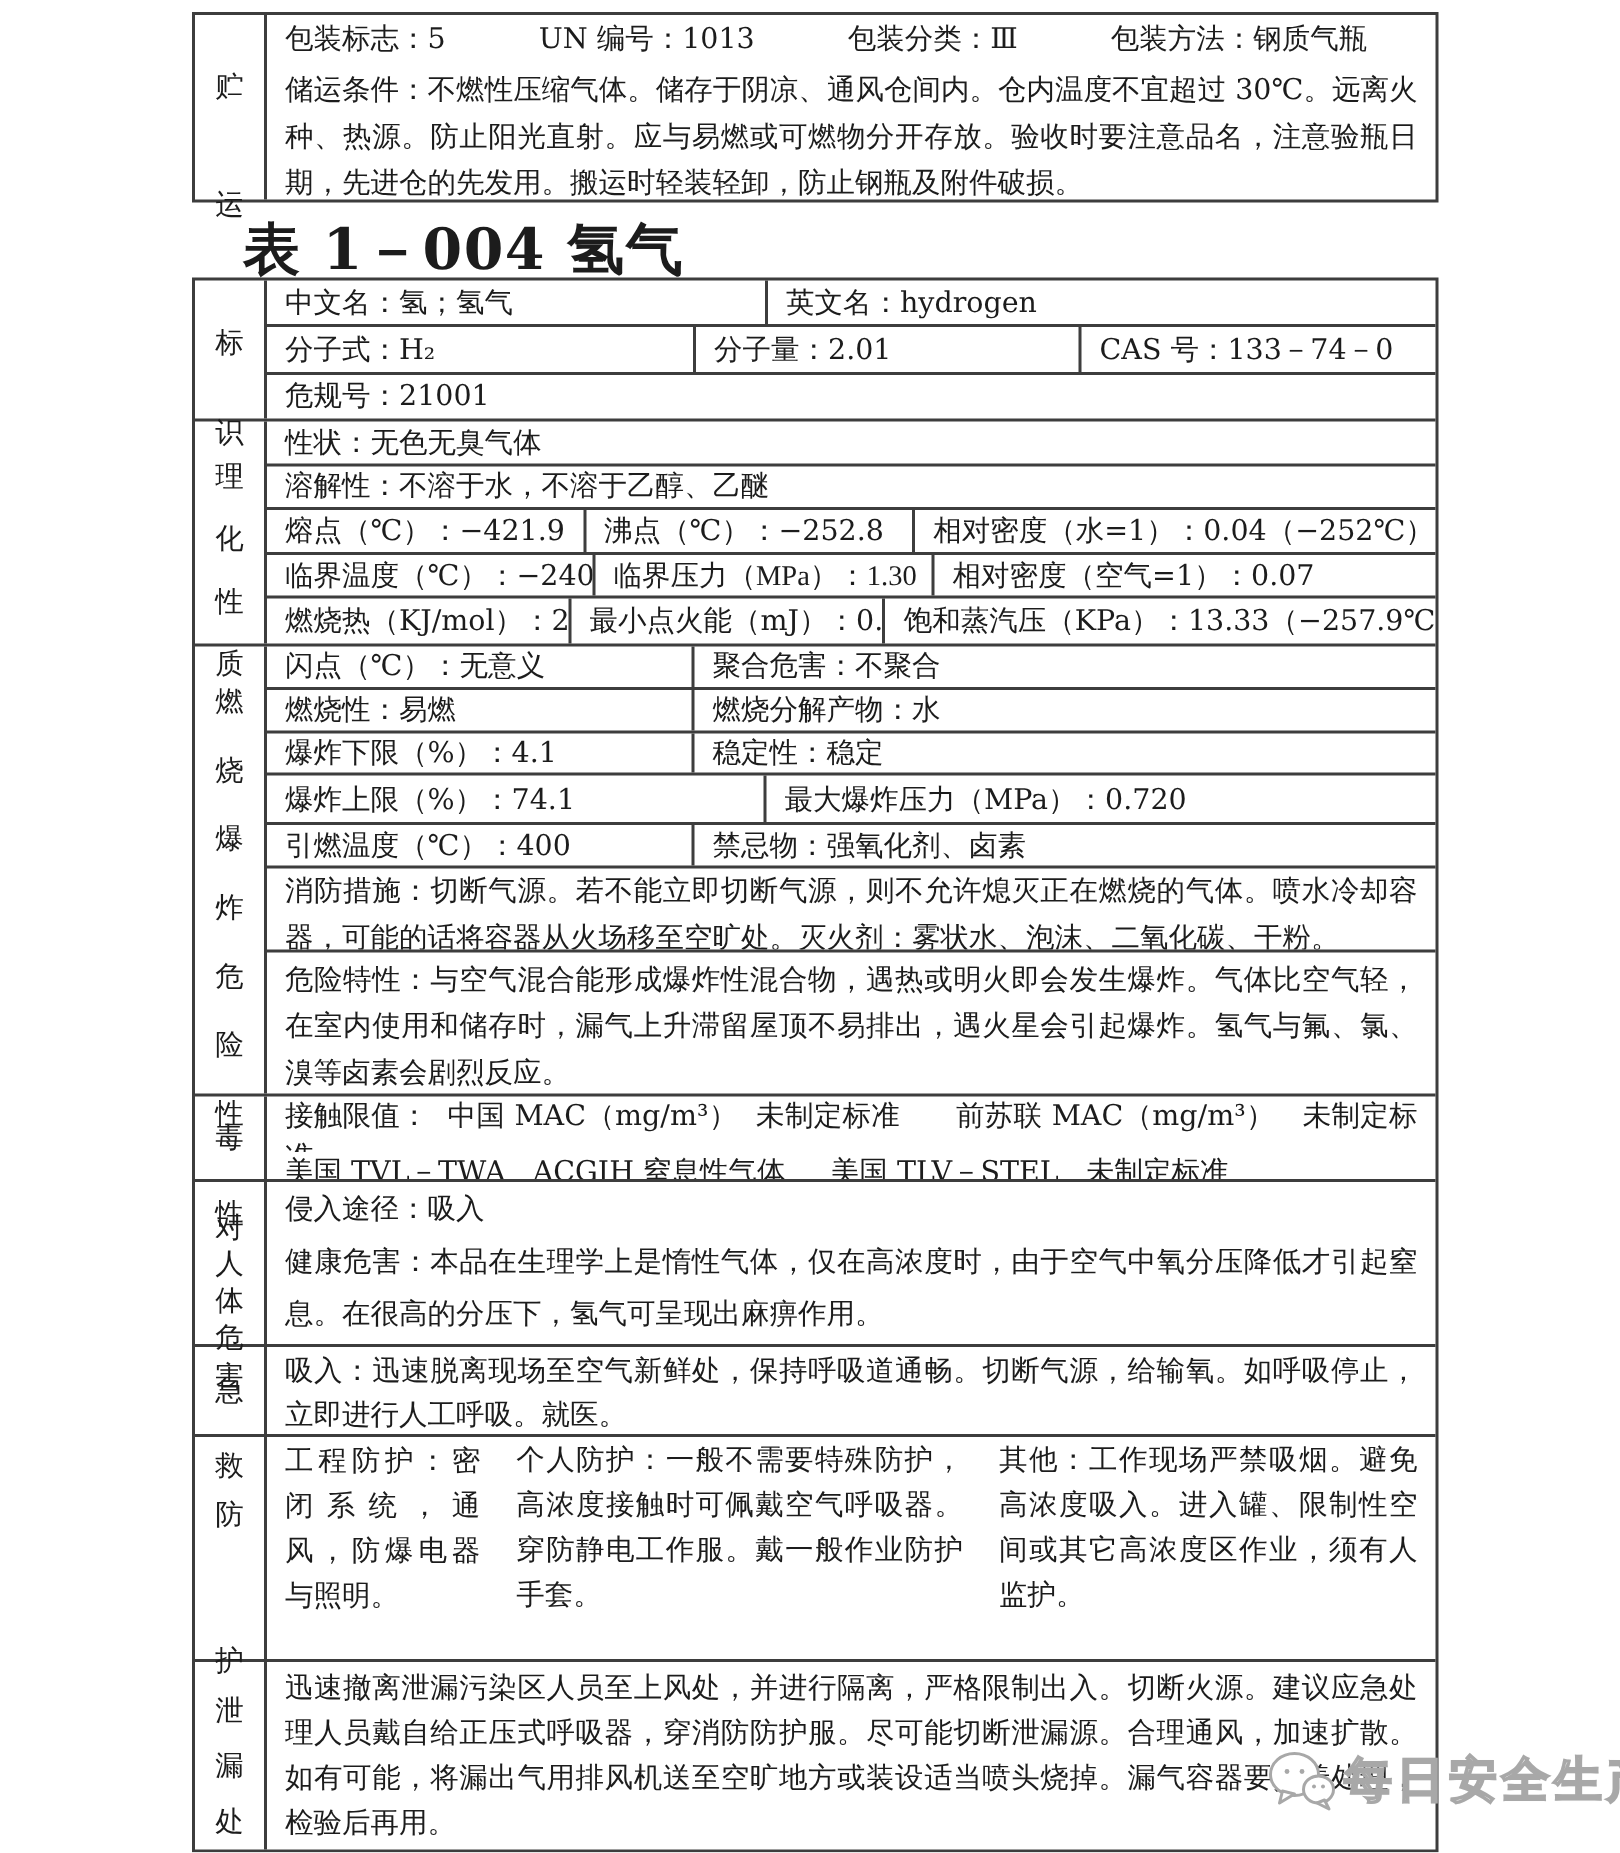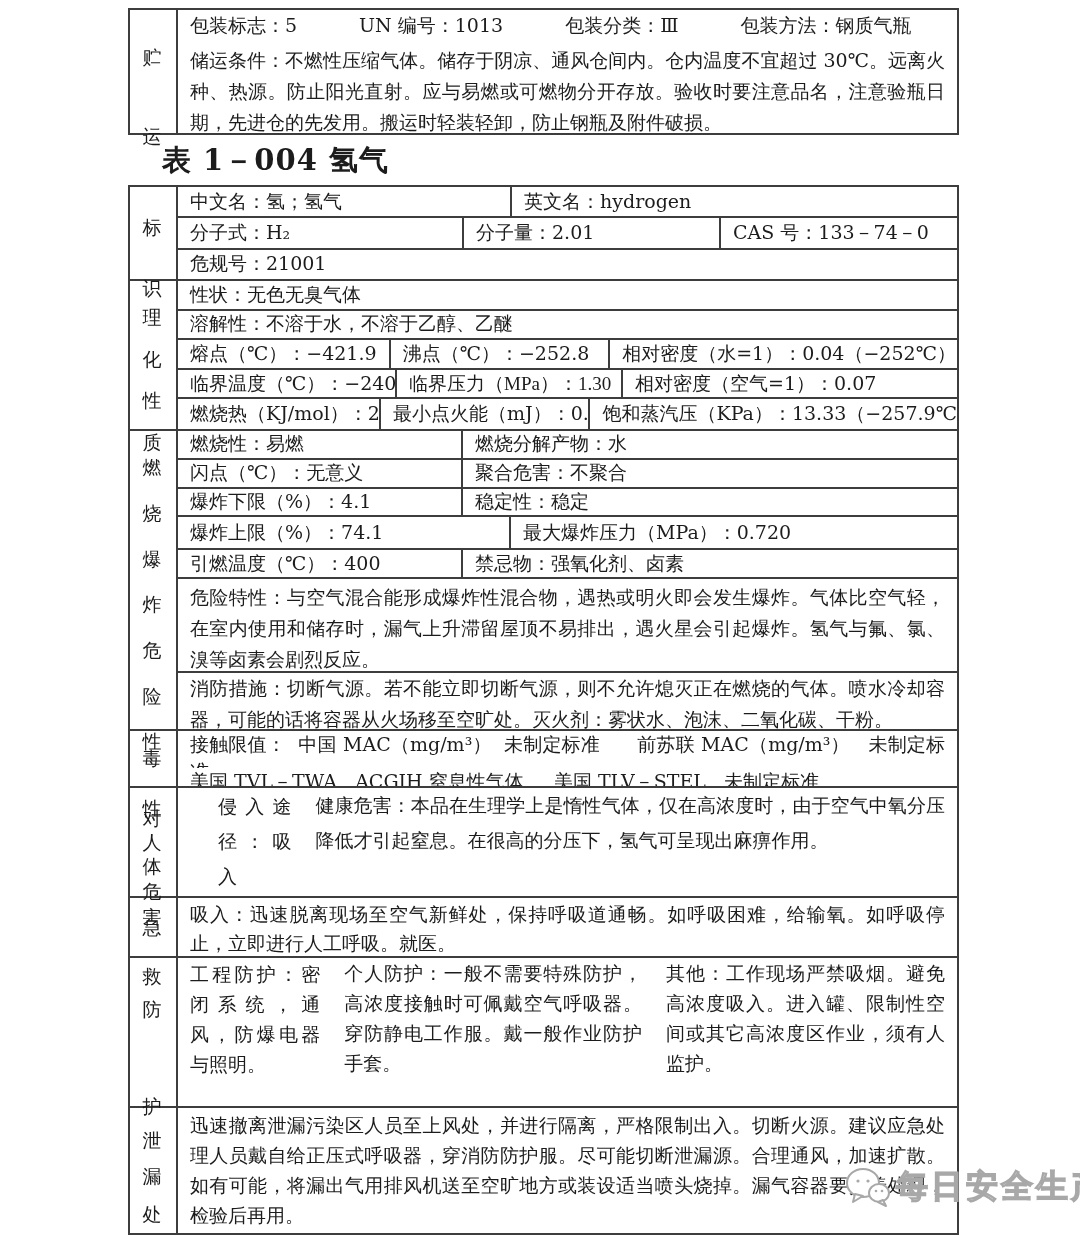--- a/index.html
+++ b/index.html
@@ -54,21 +54,21 @@
   }
   .pre { white-space: pre-wrap; }
 
   
   .top-table .row1 { height: 34px; display: flex; align-items: center; gap: 62px; padding: 0 12px; text-align: center; }
   .top-table .row1 span { white-space: nowrap; }
 
   .title {
     height: 50px;
     padding: 6px 0 0 34px;
-    font-size: 29px;
+    font-size: 38px;
     font-weight: bold;
     letter-spacing: 1px;
   }
 
   
   .watermark {
     position: absolute; left: 843px; top: 1163px;
     display: flex; align-items: center; gap: 5px;
     pointer-events: none;
   }
@@ -157,44 +157,44 @@
           </div>
         </div>
       </div>
 
       <div class="section" style="height:300px;">
         <div class="vhead" style="padding:12px 0;">
           <span class="vtext">燃烧爆炸危险性</span>
         </div>
         <div class="sec-body">
           <div class="row" style="height:30px;">
+            <div class="c" style="width:283px;">闪点（℃）：无意义</div>
+            <div class="c grow">聚合危害：不聚合</div>
+          </div>
+          <div class="row" style="height:30px;">
             <div class="c" style="width:283px;">燃烧性：易燃</div>
             <div class="c grow">燃烧分解产物：水</div>
-          </div>
-          <div class="row" style="height:30px;">
-            <div class="c" style="width:283px;">闪点（℃）：无意义</div>
-            <div class="c grow">聚合危害：不聚合</div>
           </div>
           <div class="row" style="height:30px;">
             <div class="c" style="width:283px;">爆炸下限（%）：4.1</div>
             <div class="c grow">稳定性：稳定</div>
           </div>
           <div class="row" style="height:34px;gap:48px;">
             <div class="c" style="width:283px;">爆炸上限（%）：74.1</div>
             <div class="c grow">最大爆炸压力（MPa）：0.720</div>
           </div>
           <div class="row" style="height:30px;">
             <div class="c" style="width:283px;">引燃温度（℃）：400</div>
             <div class="c grow">禁忌物：强氧化剂、卤素</div>
           </div>
+          <div class="row" style="height:56px;">
+            <div class="para grow" style="padding-top:0;">消防措施：切断气源。若不能立即切断气源，则不允许熄灭正在燃烧的气体。喷水冷却容器，可能的话将容器从火场移至空旷处。灭火剂：雾状水、泡沫、二氧化碳、干粉。</div>
+          </div>
           <div class="row" style="height:94px;">
             <div class="para grow">危险特性：与空气混合能形成爆炸性混合物，遇热或明火即会发生爆炸。气体比空气轻，在室内使用和储存时，漏气上升滞留屋顶不易排出，遇火星会引起爆炸。氢气与氟、氯、溴等卤素会剧烈反应。</div>
-          </div>
-          <div class="row" style="height:56px;">
-            <div class="para grow" style="padding-top:0;">消防措施：切断气源。若不能立即切断气源，则不允许熄灭正在燃烧的气体。喷水冷却容器，可能的话将容器从火场移至空旷处。灭火剂：雾状水、泡沫、二氧化碳、干粉。</div>
           </div>
         </div>
       </div>
 
       <div class="section" style="height:57px;">
         <div class="vhead" style="padding:2px 0;">
           <span class="vtext">毒性</span>
         </div>
         <div class="sec-body">
           <div class="row" style="height:100%; flex-direction:column; justify-content:center;">
@@ -202,34 +202,34 @@
             <div class="para pre" style="line-height:27px; padding-top:0;">美国 TVL－TWA   ACGIH 窒息性气体     美国 TLV－STEL   未制定标准</div>
           </div>
         </div>
       </div>
 
       <div class="section" style="height:110px;">
         <div class="vhead" style="padding:5px 0;">
           <span class="vtext">对人体危害</span>
         </div>
         <div class="sec-body">
-          <div class="row" style="height:100%; padding-left:28px;">
+          <div class="row" style="height:100%; flex-direction:column;">
             <div class="para" style="line-height:35px; padding-top:1px;">侵入途径：吸入</div>
             <div class="para" style="line-height:35px; padding-top:0;">健康危害：本品在生理学上是惰性气体，仅在高浓度时，由于空气中氧分压降低才引起窒息。在很高的分压下，氢气可呈现出麻痹作用。</div>
           </div>
         </div>
       </div>
 
       <div class="section" style="height:60px;">
         <div class="vhead" style="padding:4px 0;">
           <span class="vtext">急救</span>
         </div>
         <div class="sec-body">
           <div class="row" style="height:100%;">
-            <div class="para grow" style="line-height:29px; padding-top:2px;">吸入：迅速脱离现场至空气新鲜处，保持呼吸道通畅。如呼吸困难，给输氧。如呼吸停止，立即进行人工呼吸。就医。</div>
+            <div class="para grow" style="line-height:29px; padding-top:2px;">吸入：迅速脱离现场至空气新鲜处，保持呼吸道通畅。切断气源，给输氧。如呼吸停止，立即进行人工呼吸。就医。</div>
           </div>
         </div>
       </div>
 
       <div class="section" style="height:150px;">
         <div class="vhead" style="padding:26px 0;">
           <span class="vtext">防护</span>
         </div>
         <div class="sec-body">
           <div class="row" style="height:100%; flex-direction:row;">

